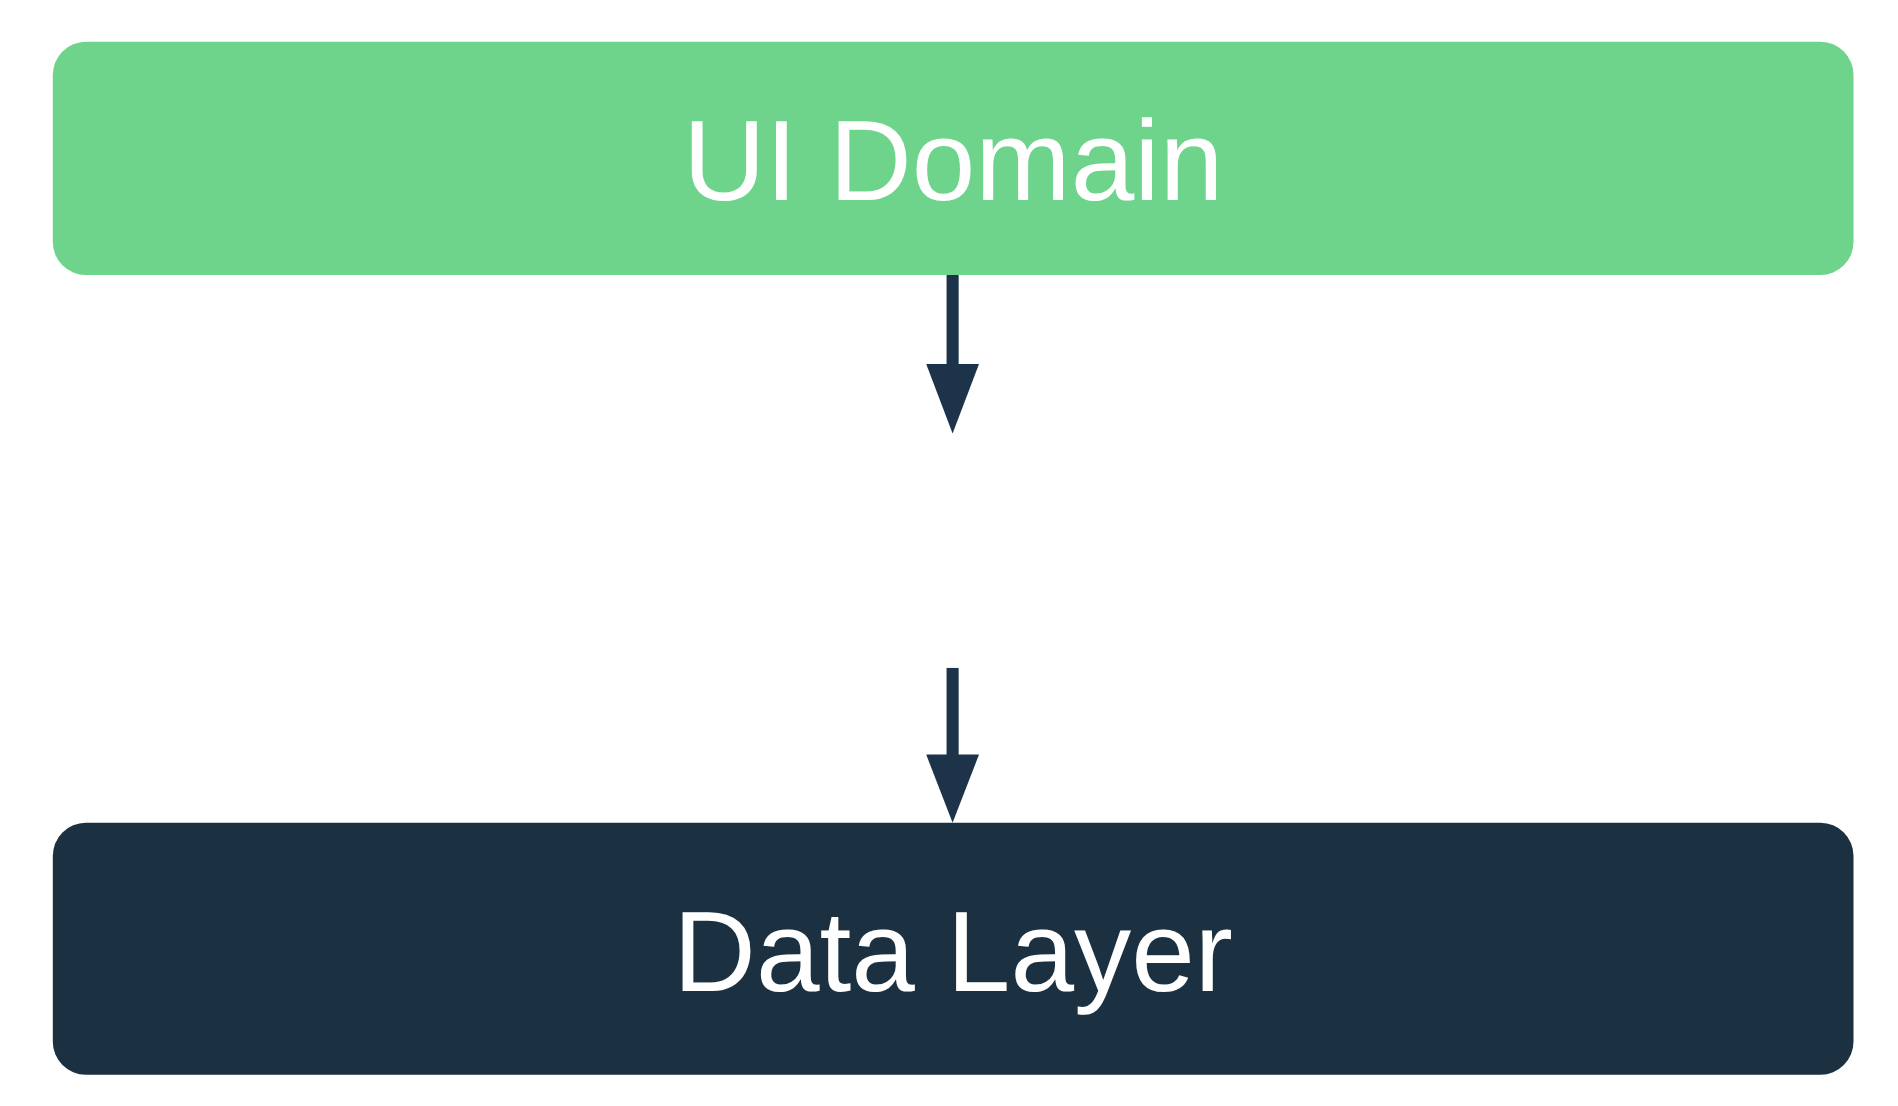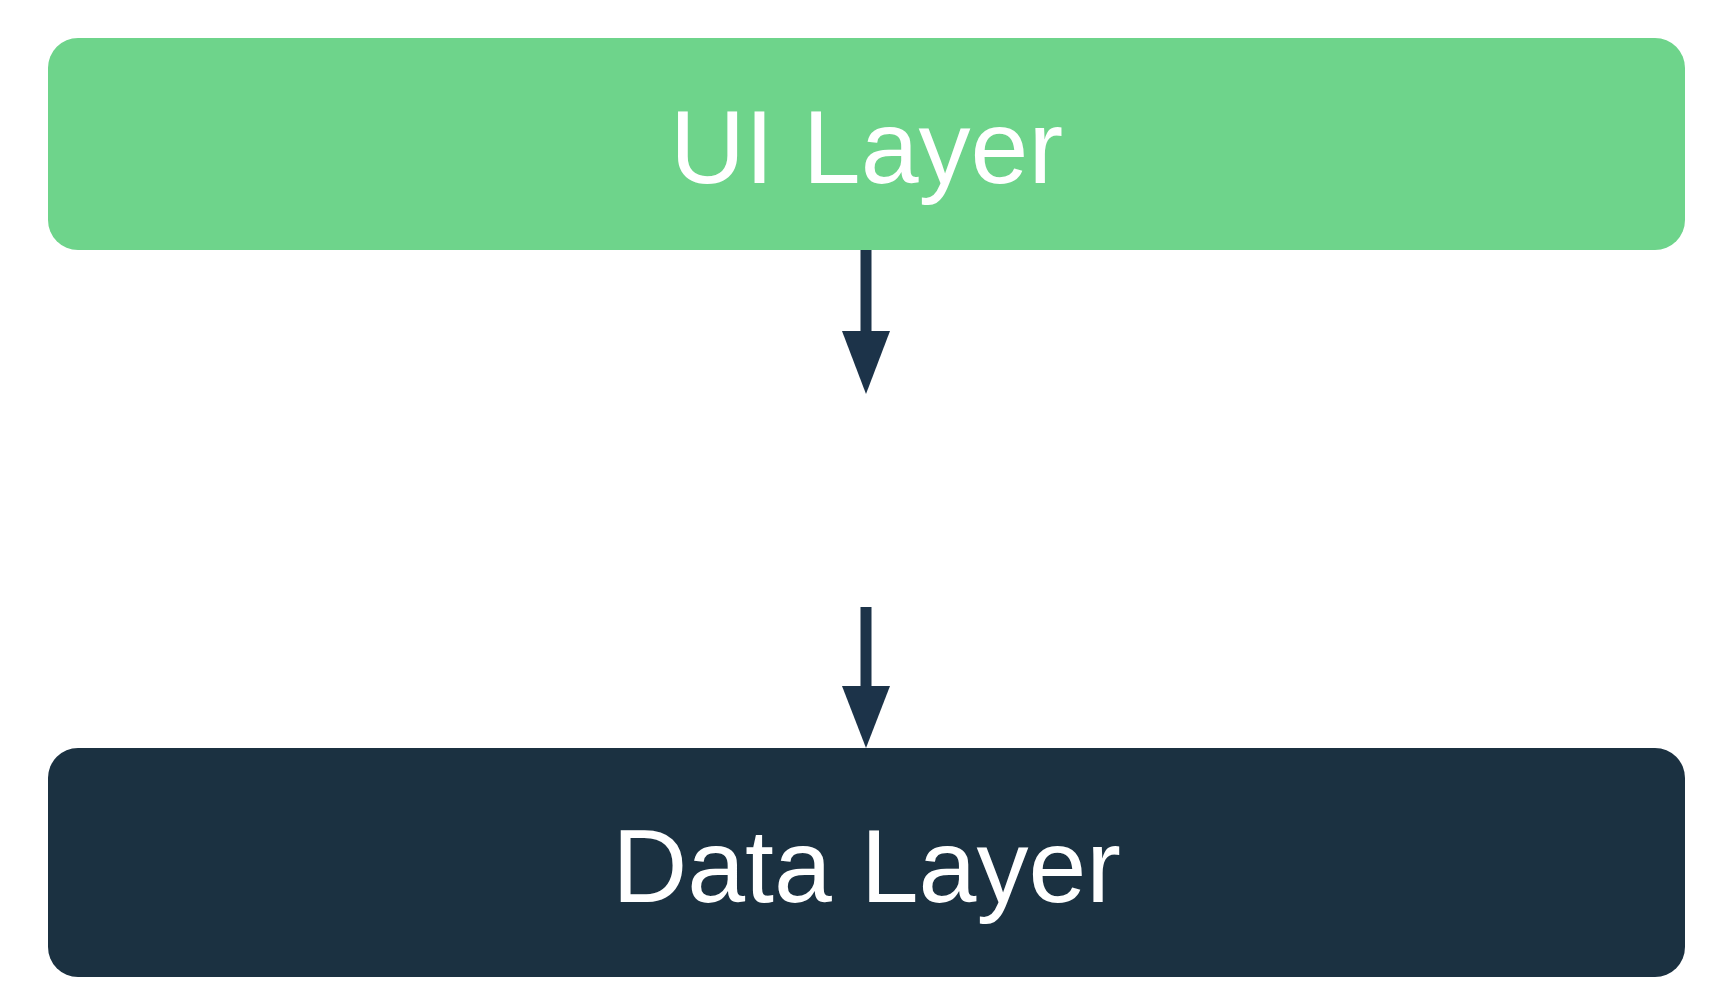--- a/index.html
+++ b/index.html
@@ -47,21 +47,21 @@
   }
   .arrow-1 { top: 250px; height: 144px; }
   .arrow-2 { top: 607px; height: 141px; }
 </style>
 </head>
 <body>
 
 <div class="canvas">
 
   <div class="layer layer-ui" style="background: rgb(110, 212, 139);">
-    <span class="layer-label">UI Layer</span>
+    <span class="layer-label">UI Domain</span>
   </div>
 
   <svg class="arrow arrow-1" viewBox="0 0 48 144" preserveAspectRatio="none" aria-hidden="true">
     <rect x="18.5" y="0" width="11" height="83" fill="currentColor"></rect>
     <polygon points="0,81 48,81 24,144" fill="currentColor"></polygon>
   </svg>
 
 
   <svg class="arrow arrow-2" viewBox="0 0 48 141" preserveAspectRatio="none" aria-hidden="true">
     <rect x="18.5" y="0" width="11" height="81" fill="currentColor"></rect>

